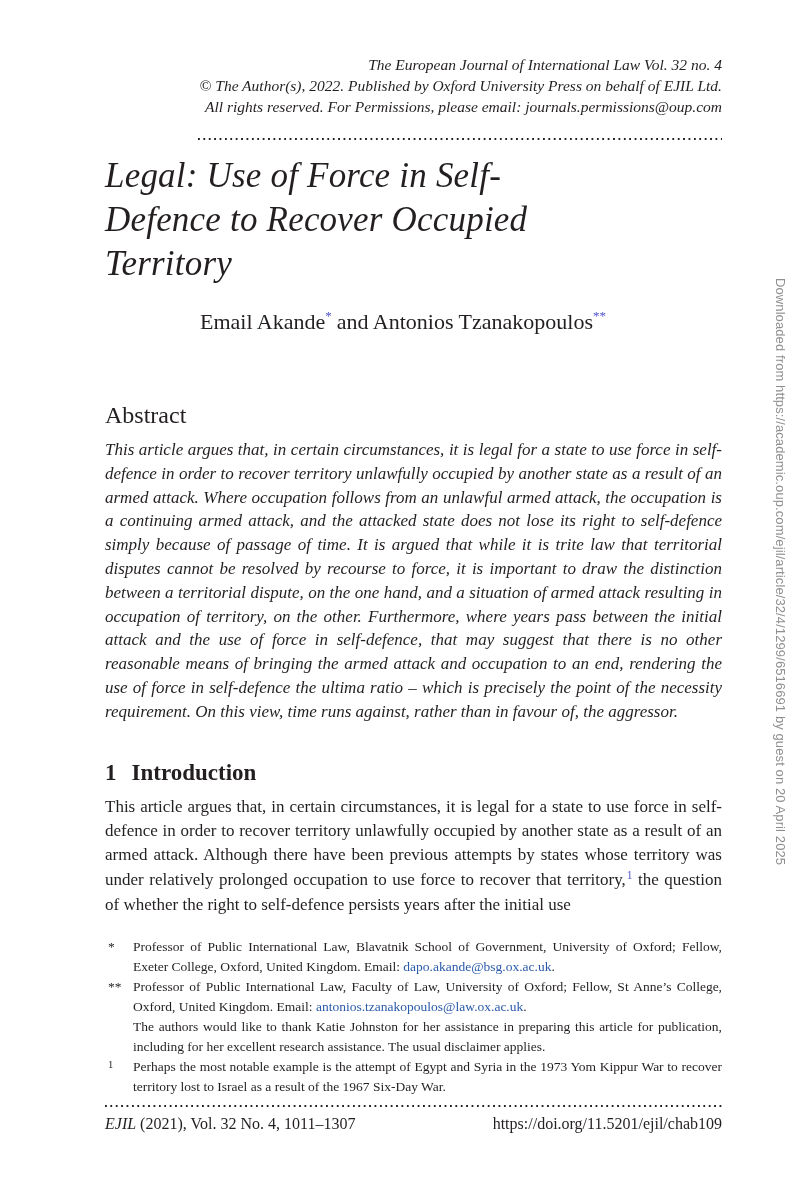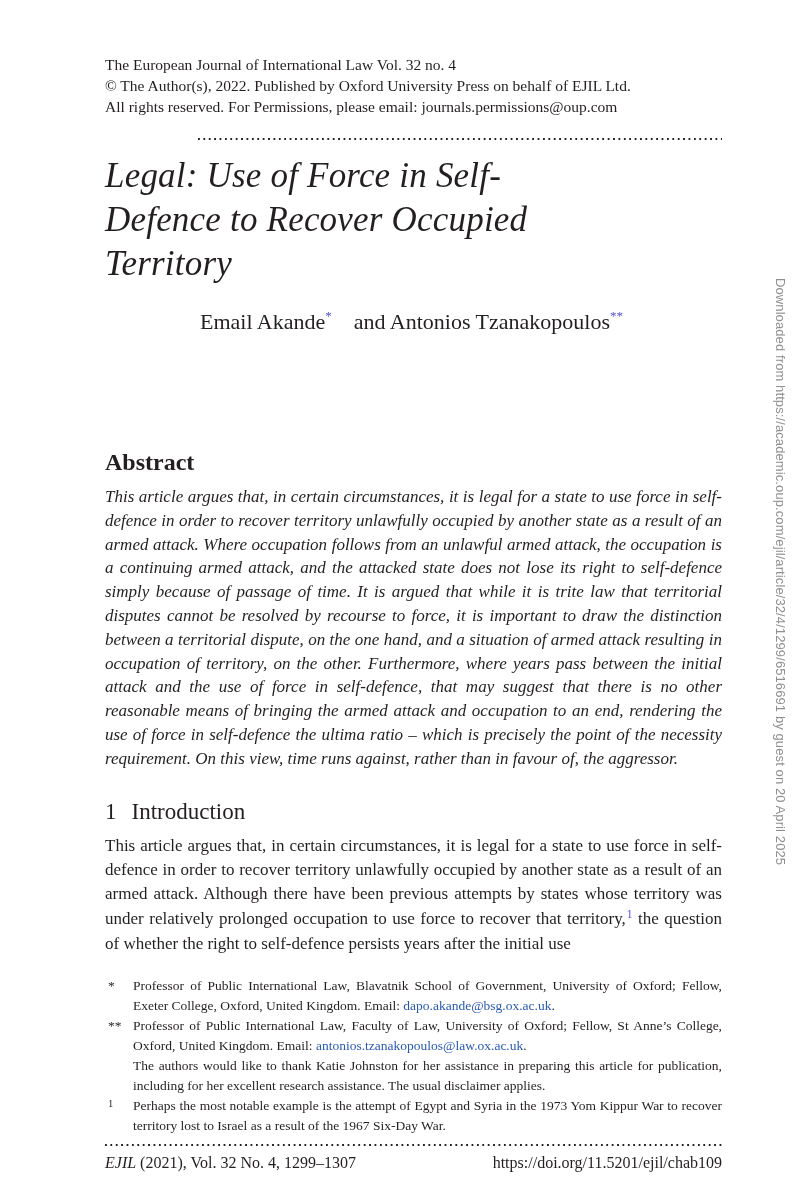--- a/index.html
+++ b/index.html
@@ -13,20 +13,22 @@
   }
   .page {
     position: absolute;
     left: 105px;
     top: 0;
     width: 617px;
   }
   
   .journal-header {
     margin-top: 54px;
+    text-align: right;
+    font-style: italic;
     font-size: 15.5px;
     line-height: 21px;
   }
   
   .dotted-rule {
     height: 3px;
     background-image: repeating-linear-gradient(to right, #231f20 0 2px, transparent 2px 5.4px);
     background-repeat: repeat-x;
     background-size: 5.4px 2.2px;
     background-position: left top;
@@ -49,40 +51,40 @@
     font-size: 22px;
     line-height: 30px;
   }
   .author-ref {
     color: #4f52cc;
     font-size: 13px;
     position: relative;
     top: -9px;
     margin-right: 5px;
   }
-  .author-joiner { margin-left: 17px; }
+  .author-joiner { margin-left: 0; }
   
   .abstract-heading {
-    margin-top: 106px;
+    margin-top: 59px;
     font-size: 24px;
-    font-weight: 700;
+    font-weight: 400;
     line-height: 32px;
   }
   .abstract-text {
     margin-top: 7px;
     font-style: italic;
     font-size: 17px;
     line-height: 23.8px;
     text-align: justify;
   }
   
   .section-heading {
-    margin-top: 26px;
+    margin-top: 34px;
     font-size: 23px;
-    font-weight: 400;
+    font-weight: 700;
     line-height: 30px;
   }
   .section-number { margin-right: 15px; }
   .body-para {
     margin-top: 7px;
     font-size: 17px;
     line-height: 24.4px;
     text-align: justify;
   }
   .fnref {
@@ -182,17 +184,17 @@
       <span>The authors would like to thank Katie Johnston for her assistance in preparing this article for publication, including for her excellent research assistance. The usual disclaimer applies.</span>
     </div>
     <div class="fn">
       <span class="fn-marker fn-marker-num">1</span><span>Perhaps the most notable example is the attempt of Egypt and Syria in the 1973 Yom Kippur War to recover territory lost to Israel as a result of the 1967 Six-Day War.</span>
     </div>
   </div>
 
   <div class="dotted-rule rule-footer"></div>
 
   <div class="page-footer">
-    <div><span class="footer-ital">EJIL</span><span> (2021), Vol. 32 No. 4, 1299–1307</span></div>
+    <div><span class="footer-ital">EJIL</span><span> (2021), Vol. 32 No. 4, 1011–1307</span></div>
     <a class="doi-link">https://doi.org/11.5201/ejil/chab109</a>
   </div>
 
 </div>
 
 </body></html>

